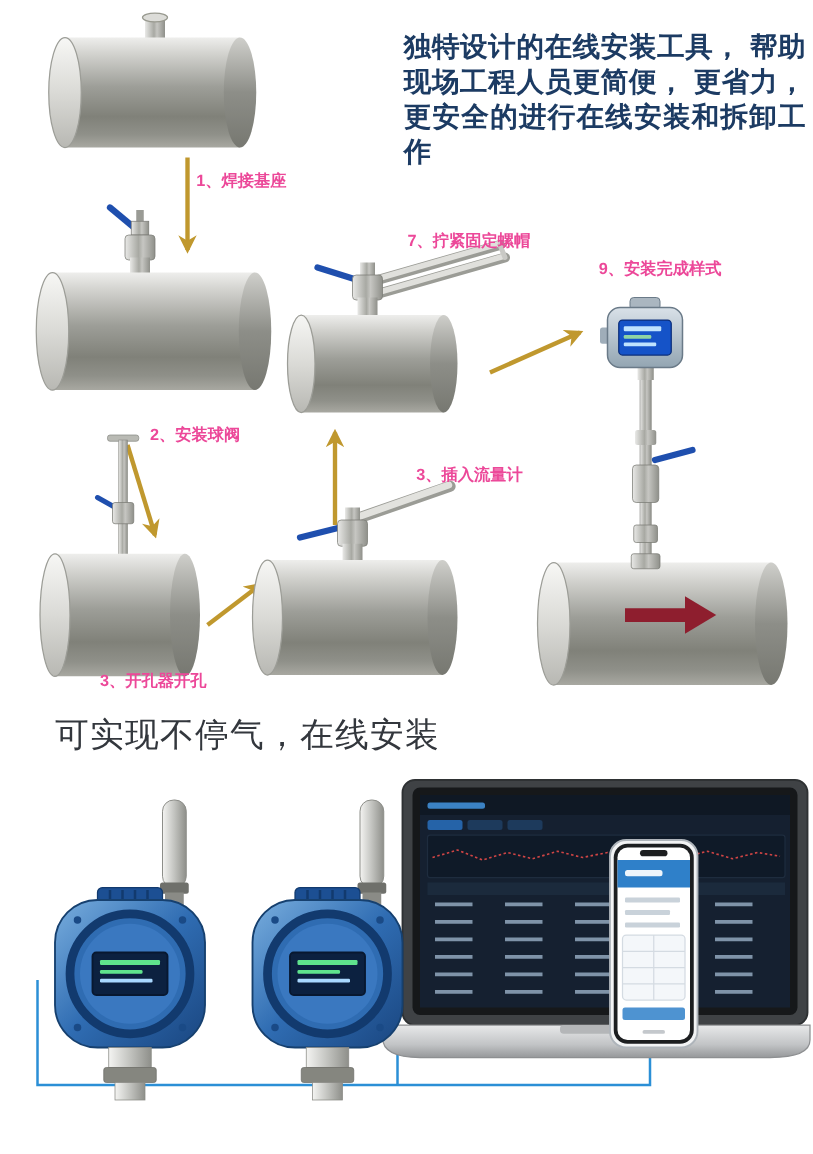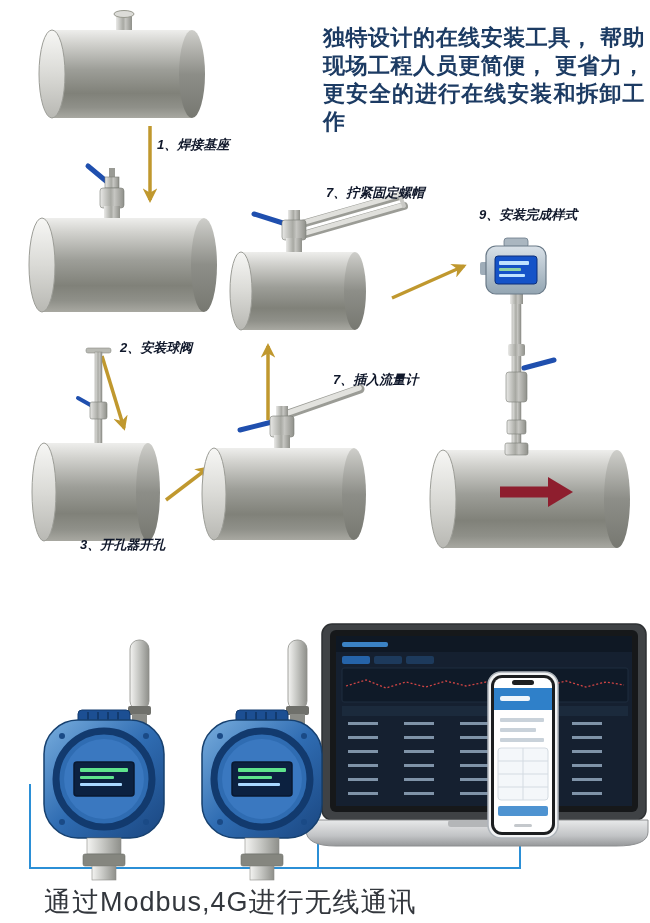--- a/index.html
+++ b/index.html
@@ -9,21 +9,21 @@
     position:relative;
   }
   .page{position:relative;width:650px;height:923px;background:#fff;}
   .abs{position:absolute;}
   .intro-text{
     left:323px;top:24px;width:322px;
     font-size:22px;line-height:1.28;font-weight:600;
     color:#1c3b63;text-align:justify;letter-spacing:.5px;
   }
   .step-label{
-    font-size:13px;font-weight:600;color:#0f172a;white-space:nowrap;font-style:italic;
+    font-size:13px;font-weight:600;color:#ec4899;white-space:nowrap;
   }
   .caption{
     font-size:27px;font-weight:500;color:#33373d;letter-spacing:1px;white-space:nowrap;
   }
   svg{display:block;}
 </style>
 </head>
 <body>
 
 <div class="page">
@@ -154,26 +154,27 @@
         <rect x="499" y="261" width="30" height="4" rx="1" fill="#bfe3ff"></rect>
         <rect x="499" y="268" width="22" height="3" rx="1" fill="#8fd3a4"></rect>
         <rect x="499" y="274" width="26" height="3" rx="1" fill="#bfe3ff"></rect>
       </g>
     </g>
   </svg>
 
   <div class="abs step-label" style="left:157px;top:136px">1、焊接基座</div>
   <div class="abs step-label" style="left:120px;top:339px">2、安装球阀</div>
   <div class="abs step-label" style="left:80px;top:536px">3、开孔器开孔</div>
-  <div class="abs step-label" style="left:333px;top:371px">7、插入流量计</div>
+  <div class="abs step-label" style="left:333px;top:371px">3、插入流量计</div>
   <div class="abs step-label" style="left:326px;top:184px">7、拧紧固定螺帽</div>
   <div class="abs step-label" style="left:479px;top:206px">9、安装完成样式</div>
 
   <div class="abs intro-text">独特设计的在线安装工具， 帮助现场工程人员更简便， 更省力，更安全的进行在线安装和拆卸工作</div>
 
+  <div class="abs caption" style="left:44px;top:570px">可实现不停气，在线安装</div>
 
   <svg class="abs" style="left:0;top:616px" width="650" height="268" viewBox="0 0 650 268">
     <defs>
       <linearGradient id="silverH" x1="0" y1="0" x2="1" y2="0">
         <stop offset="0" stop-color="#f4f4f2"></stop>
           <stop offset=".5" stop-color="#c2c3bf"></stop>
         <stop offset="1" stop-color="#8e8f8a"></stop>
       </linearGradient>
       <linearGradient id="detGrad" x1="0" y1="0" x2="1" y2="1">
         <stop offset="0" stop-color="#79aede"></stop>
@@ -290,15 +291,14 @@
         <line x1="498" y1="145" x2="548" y2="145" stroke="#d4dbe2" stroke-width="1"></line>
         <line x1="498" y1="158" x2="548" y2="158" stroke="#d4dbe2" stroke-width="1"></line>
         <line x1="498" y1="171" x2="548" y2="171" stroke="#d4dbe2" stroke-width="1"></line>
         <line x1="523" y1="132" x2="523" y2="184" stroke="#d4dbe2" stroke-width="1"></line>
         <rect x="498" y="190" width="50" height="10" rx="2" fill="#2f80c9" opacity=".85"></rect>
         <rect x="514" y="208" width="18" height="3" rx="1.5" fill="#c4c8cc"></rect>
       </g>
     </g>
   </svg>
 
-  <div class="abs caption" style="left:44px;top:884px">通过Modbus,4G进行无线通讯</div>
 
 </div>
 
 </body></html>

